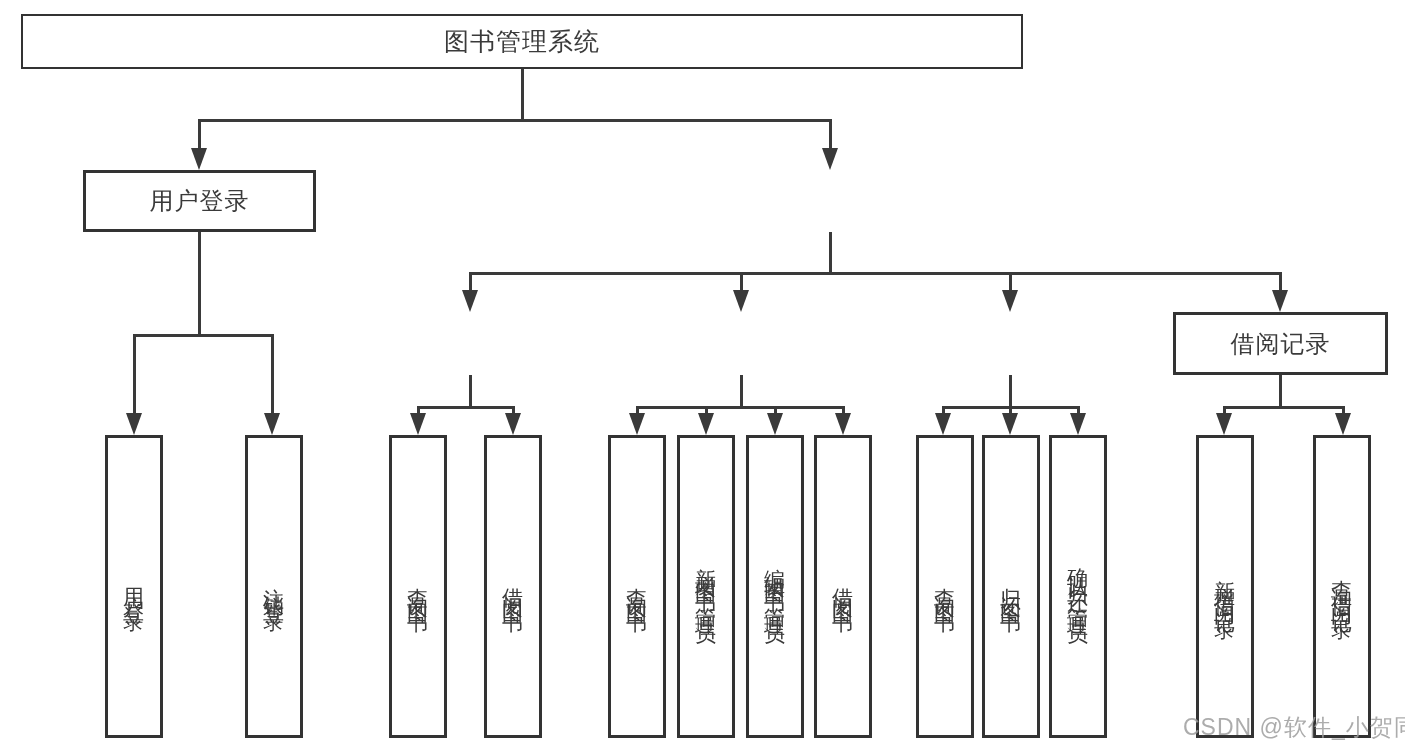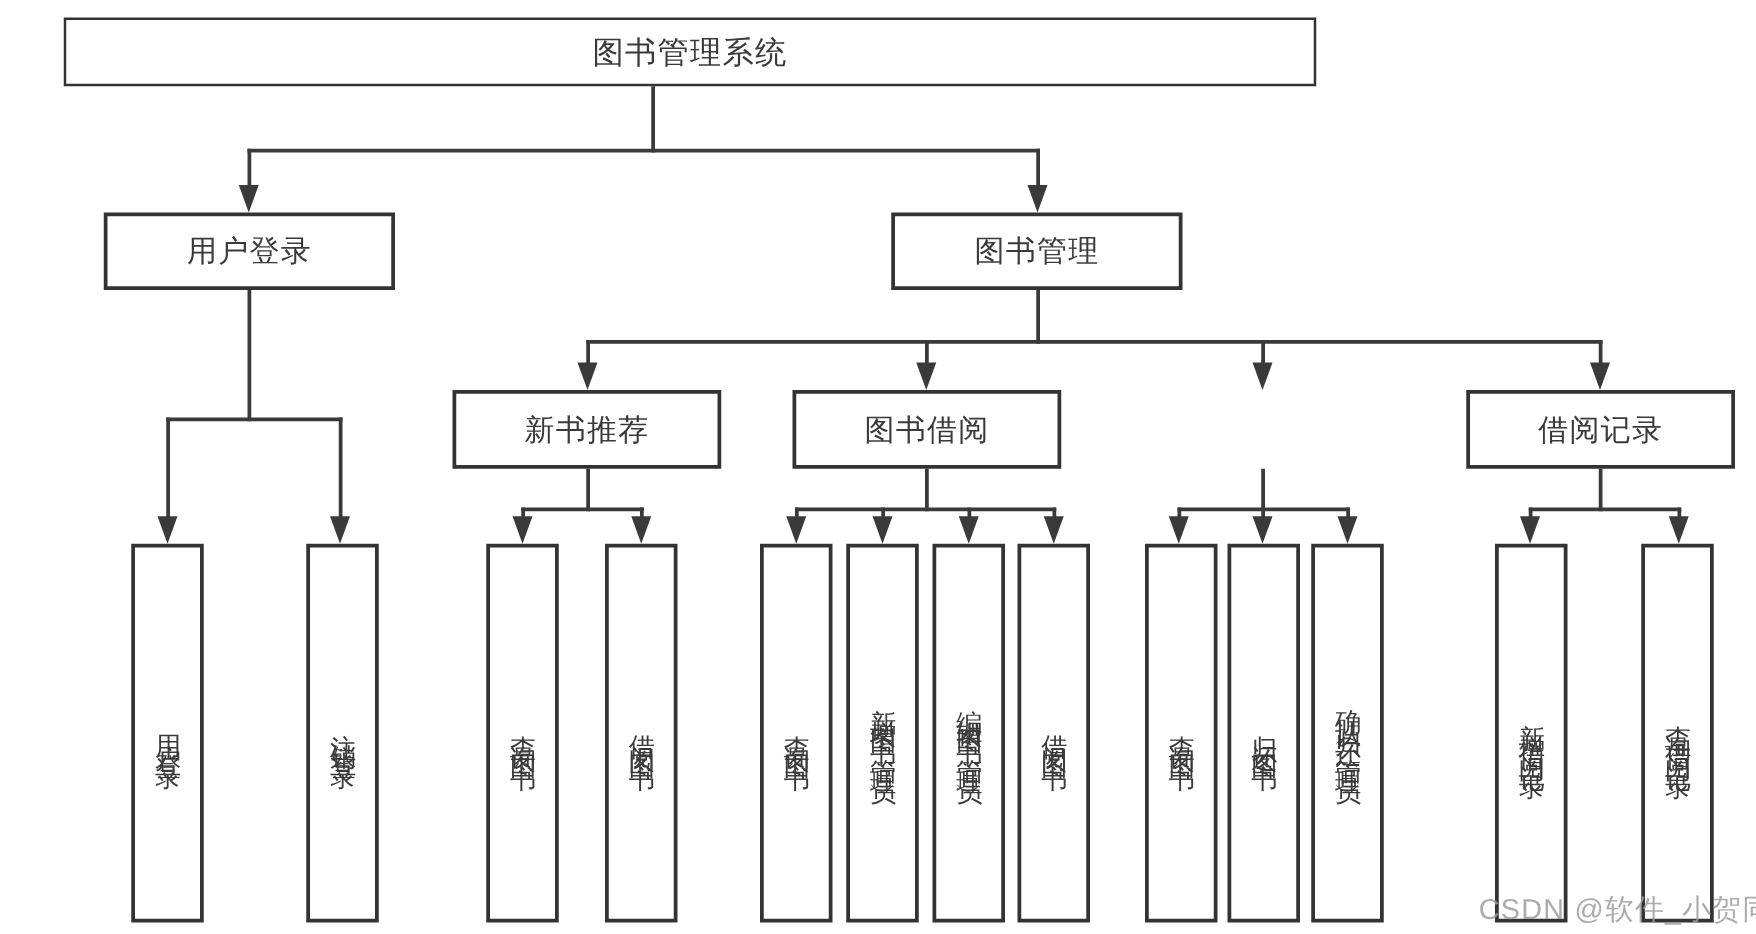--- a/index.html
+++ b/index.html
@@ -33,37 +33,28 @@
   .watermark{
     position:absolute;left:1183px;top:712px;z-index:5;
     font-size:23px;color:rgba(158,158,158,0.85);letter-spacing:1px;white-space:nowrap;
   }
 </style>
 </head>
 <body>
 
 <div id="canvas">
 
-  <div class="box root" style="left:21px;top:14px;width:1002px;height:55px;margin-left:30px;">
+  <div class="box root" style="left:21px;top:14px;width:1002px;height:55px;">
     <span>图书管理系统</span>
   </div>
 
   <div class="box" style="left:83px;top:170px;width:233px;height:62px;">
     <span>用户登录</span>
   </div>
-  <div class="box" style="left:713px;top:170px;width:233px;height:62px;">
-    <span>图书管理</span>
-  </div>
 
-  <div class="box" style="left:362px;top:312px;width:215px;height:63px;">
-    <span>新书推荐</span>
-  </div>
-  <div class="box" style="left:634px;top:312px;width:215px;height:63px;">
-    <span>图书借阅</span>
-  </div>
   <div class="box" style="left:1173px;top:312px;width:215px;height:63px;">
     <span>借阅记录</span>
   </div>
 
   <div class="leafbox" style="left:105px;">
     <span class="leaf-label">用户登录</span>
   </div>
   <div class="leafbox" style="left:245px;">
     <span class="leaf-label">注销登录</span>
   </div>

